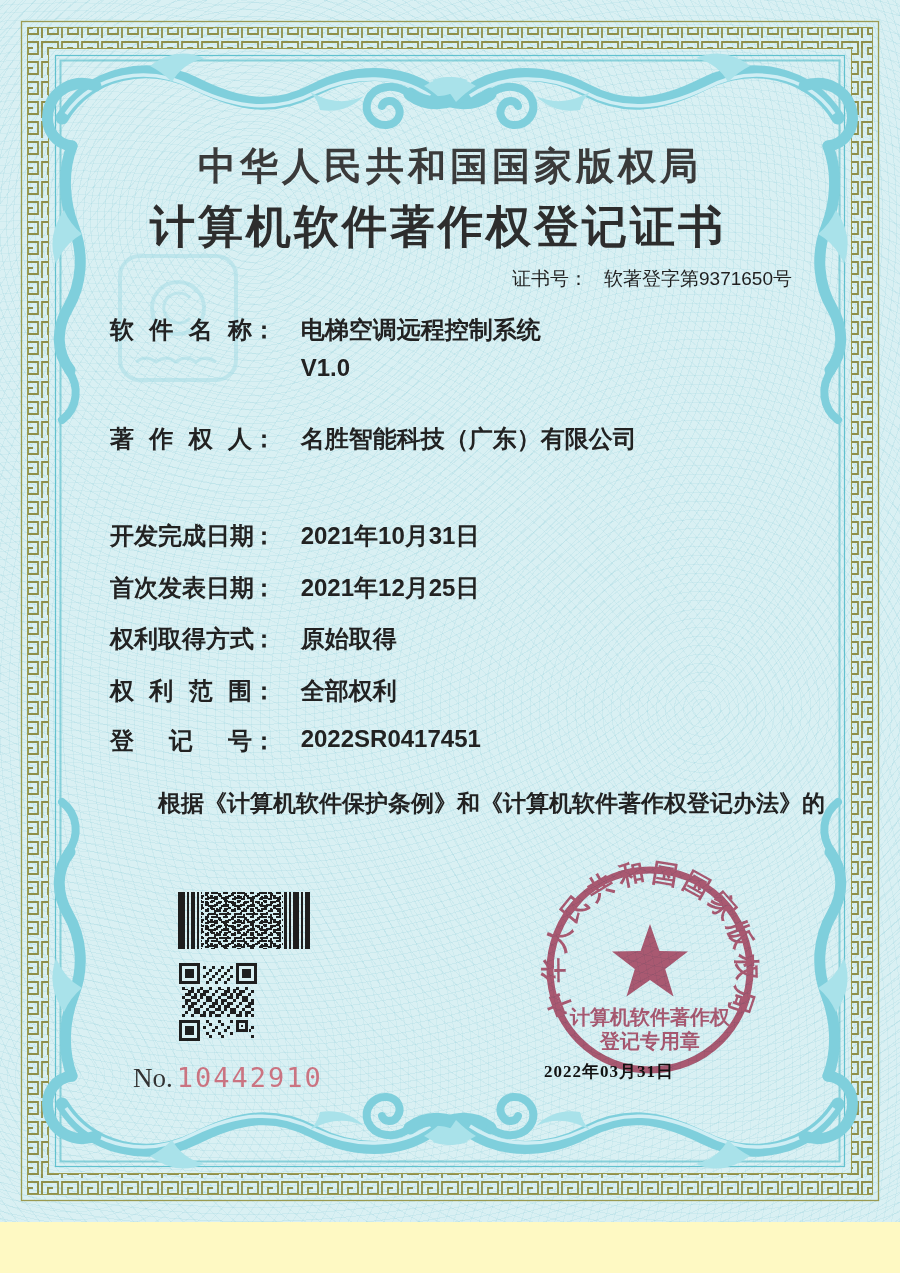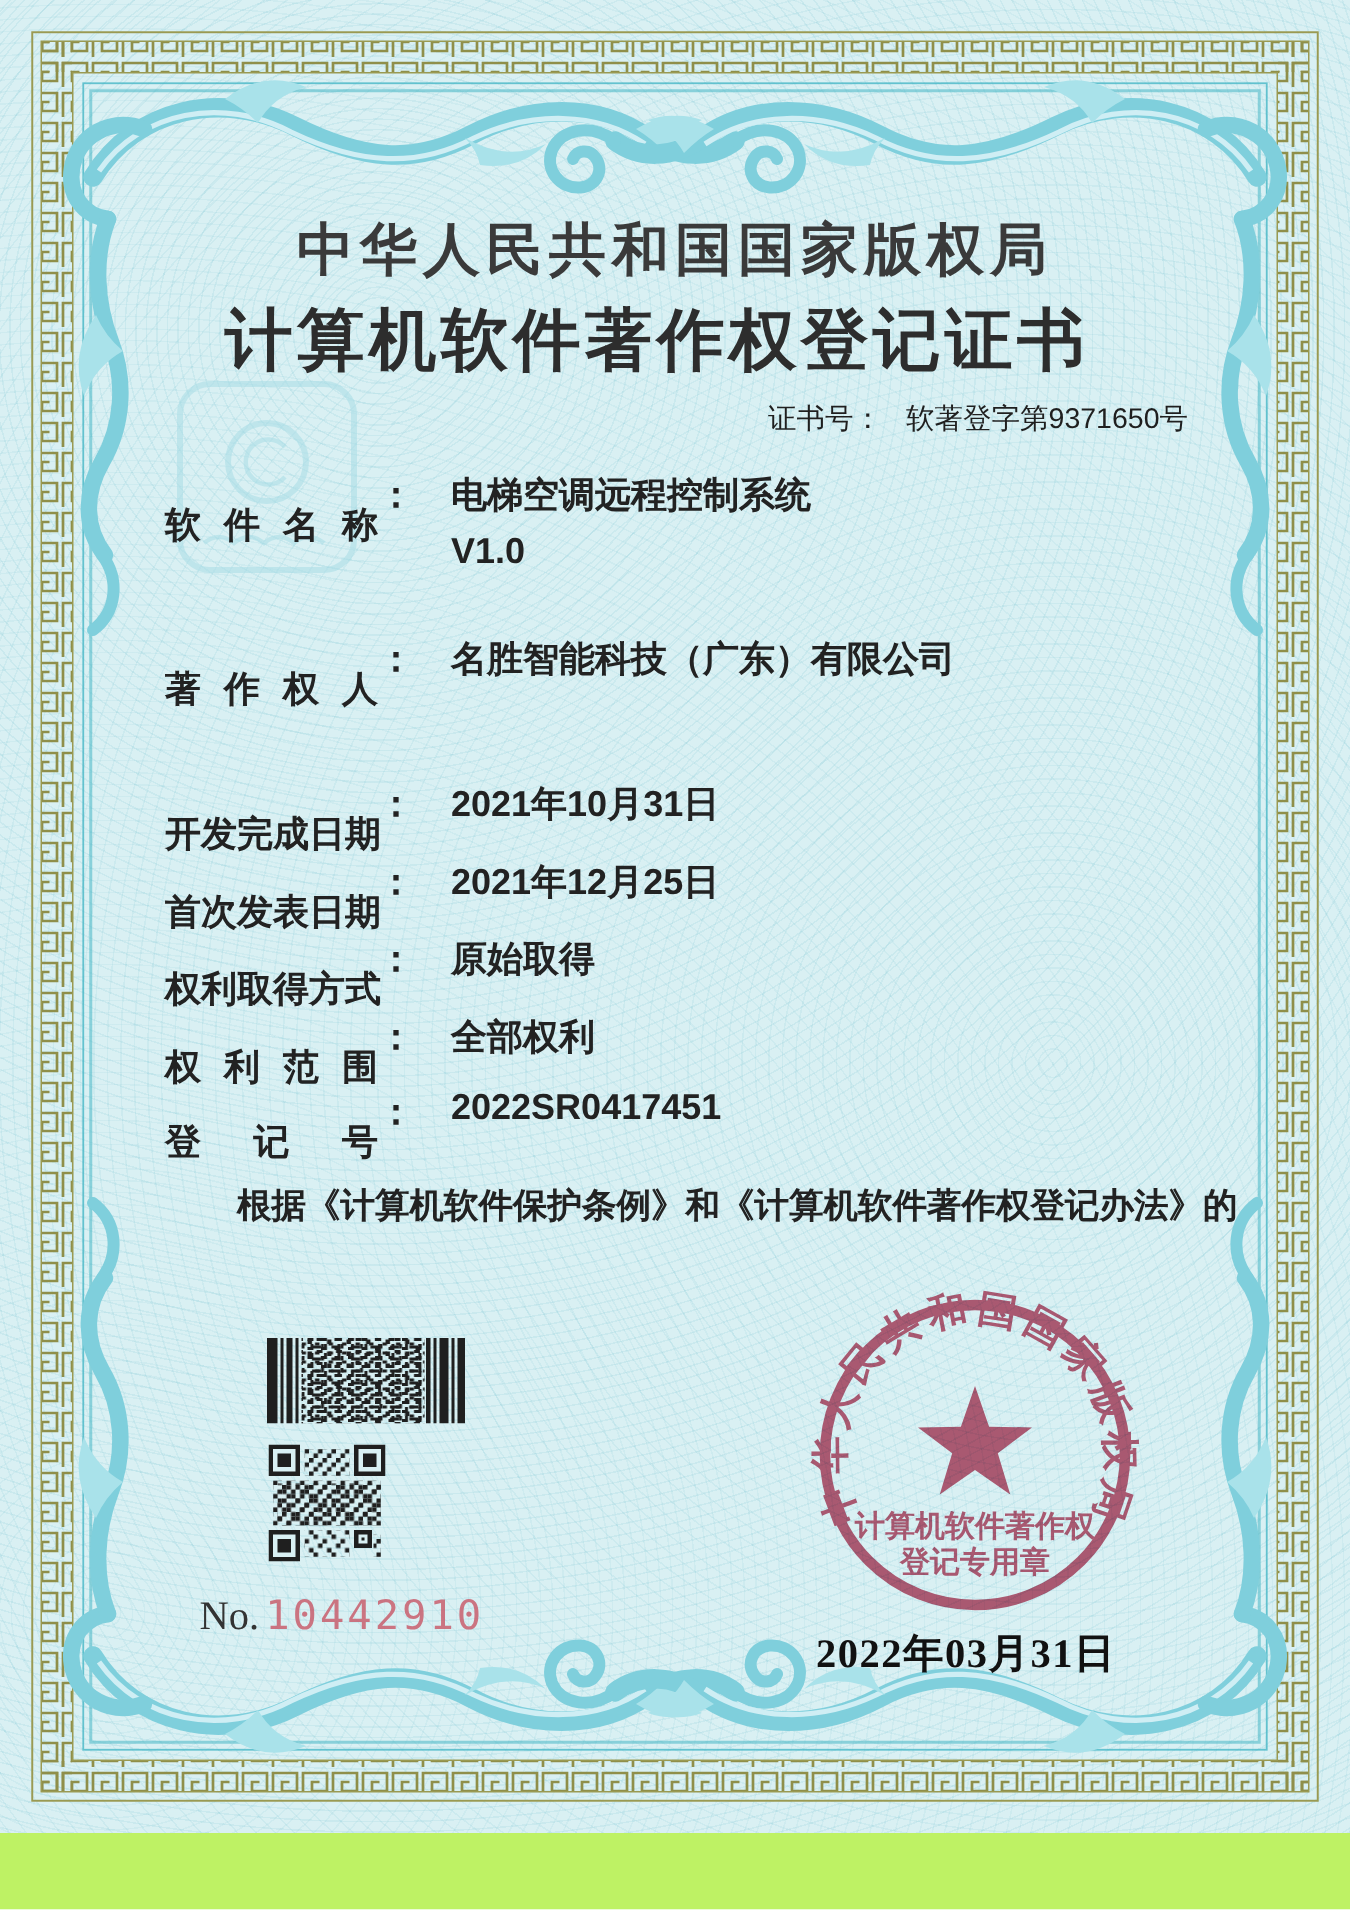--- a/index.html
+++ b/index.html
@@ -1,49 +1,49 @@
 <!DOCTYPE html>
 <html><head>
 <meta charset="utf-8">
 <style>
   html,body{margin:0;padding:0;background:#ffffff;}
-  .page{position:relative;width:900px;height:1273px;background:#bef264;overflow:hidden;
+  .page{position:relative;width:900px;height:1273px;background:#fef9c3;overflow:hidden;
         font-family:"Liberation Sans","DejaVu Sans",sans-serif;color:#262626;}
   .paper{position:absolute;left:0;top:0;width:900px;height:1222px;
     background:
       repeating-radial-gradient(circle at 28% 18%, rgba(110,190,205,.14) 0 1px, transparent 1px 7px),
       repeating-radial-gradient(circle at 78% 58%, rgba(110,190,205,.12) 0 1px, transparent 1px 9px),
       repeating-radial-gradient(circle at 8% 88%, rgba(110,190,205,.10) 0 1px, transparent 1px 8px),
       #d9f0f3;}
   .abs{position:absolute;white-space:nowrap;}
   .decor{position:absolute;left:0;top:0;pointer-events:none;}
 
   .issuer{left:0;top:141px;width:900px;text-align:center;
     font-family:"Liberation Serif","DejaVu Serif",serif;font-weight:700;
     font-size:38px;letter-spacing:4px;color:#3a3a3a;}
   .cert-title{left:0;top:197px;width:876px;text-align:center;
     font-family:"Liberation Serif","DejaVu Serif",serif;font-weight:700;
     font-size:45px;letter-spacing:3px;color:#2d2d2d;}
   .certno{top:266px;right:108px;left:auto;font-size:19px;font-weight:400;color:#1f1f1f;}
   .certno .val{margin-left:16px;}
 
   .frow{left:110px;font-size:24px;font-weight:700;color:#222;}
-  .flabel{display:inline-block;width:142px;text-align:justify;text-align-last:justify;vertical-align:top;margin-top:20px;}
+  .flabel{display:inline-block;width:142px;text-align:justify;text-align-last:justify;vertical-align:top;}
   .fcolon{display:inline-block;vertical-align:top;}
   .fvalue{display:inline-block;margin-left:18px;vertical-align:top;}
   .fvalue .l2{display:block;margin-top:8px;}
 
   .stmt{font-size:23px;font-weight:600;color:#222;}
 
   .serial{left:133px;top:1062px;font-family:"Liberation Serif","DejaVu Serif",serif;
           font-size:27px;color:#333;}
   .serial .num{font-family:"DejaVu Sans Mono","Liberation Mono",monospace;
           color:#c95f6e;font-size:27px;letter-spacing:2px;margin-left:4px;opacity:.85;}
   .issue-date{left:544px;top:1060px;font-family:"Liberation Serif","DejaVu Serif",serif;
-          font-weight:700;font-size:27px;color:#111;letter-spacing:1px;margin-top:24px;}
+          font-weight:700;font-size:17px;color:#111;letter-spacing:1px;}
 
   .seal-box{left:538px;top:858px;width:224px;height:224px;opacity:.92;mix-blend-mode:multiply;}
 </style>
 </head>
 <body>
 
 <div class="page">
   <div class="paper"></div>
 
   <svg class="decor" width="900" height="1222" viewBox="0 0 900 1222">

